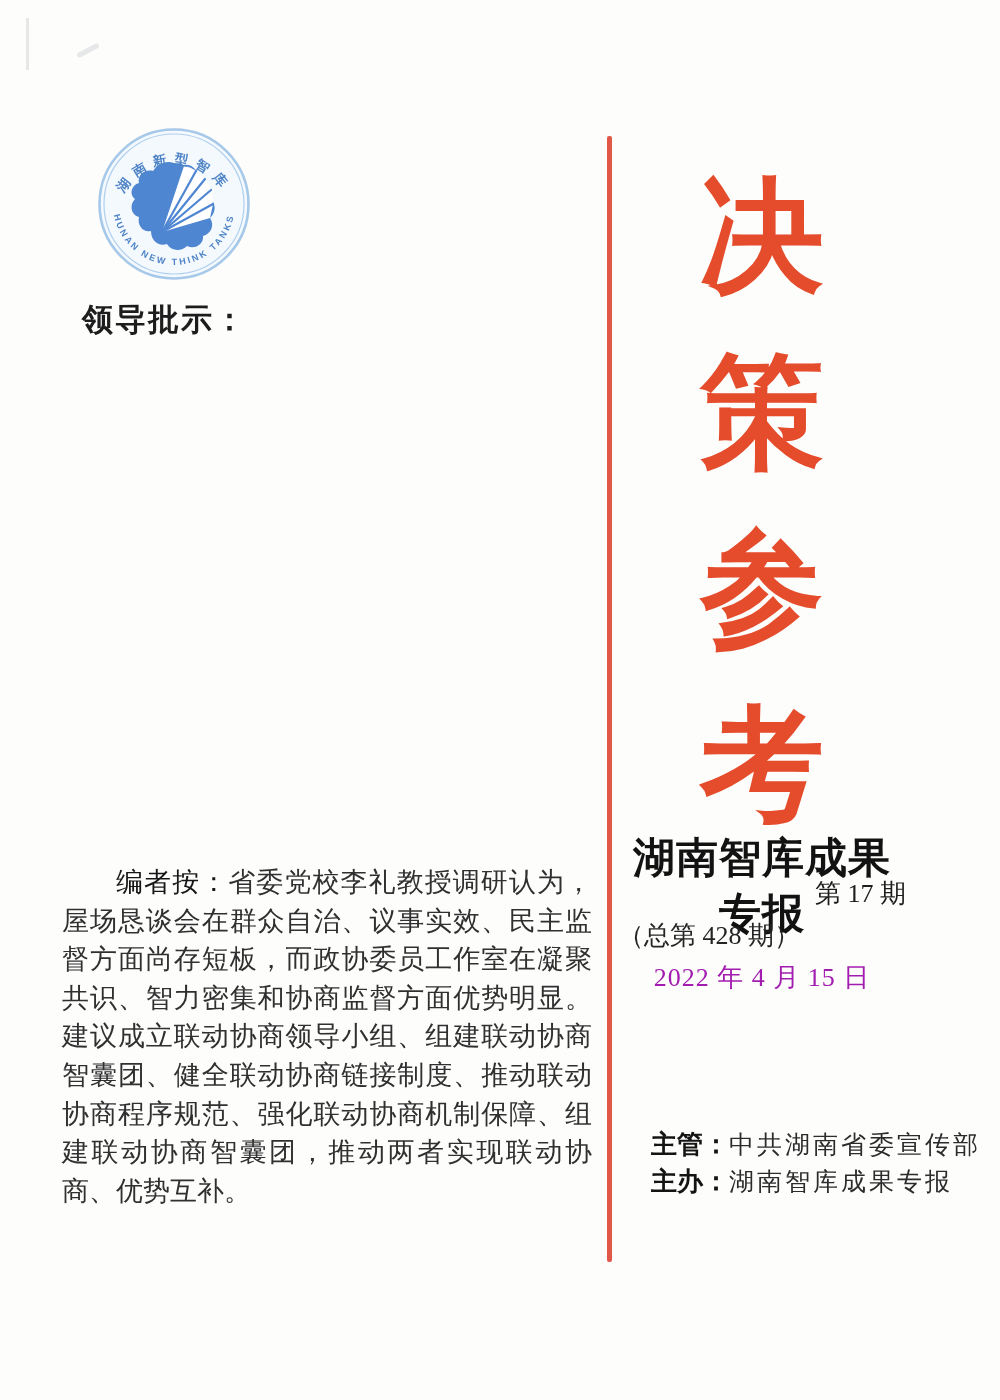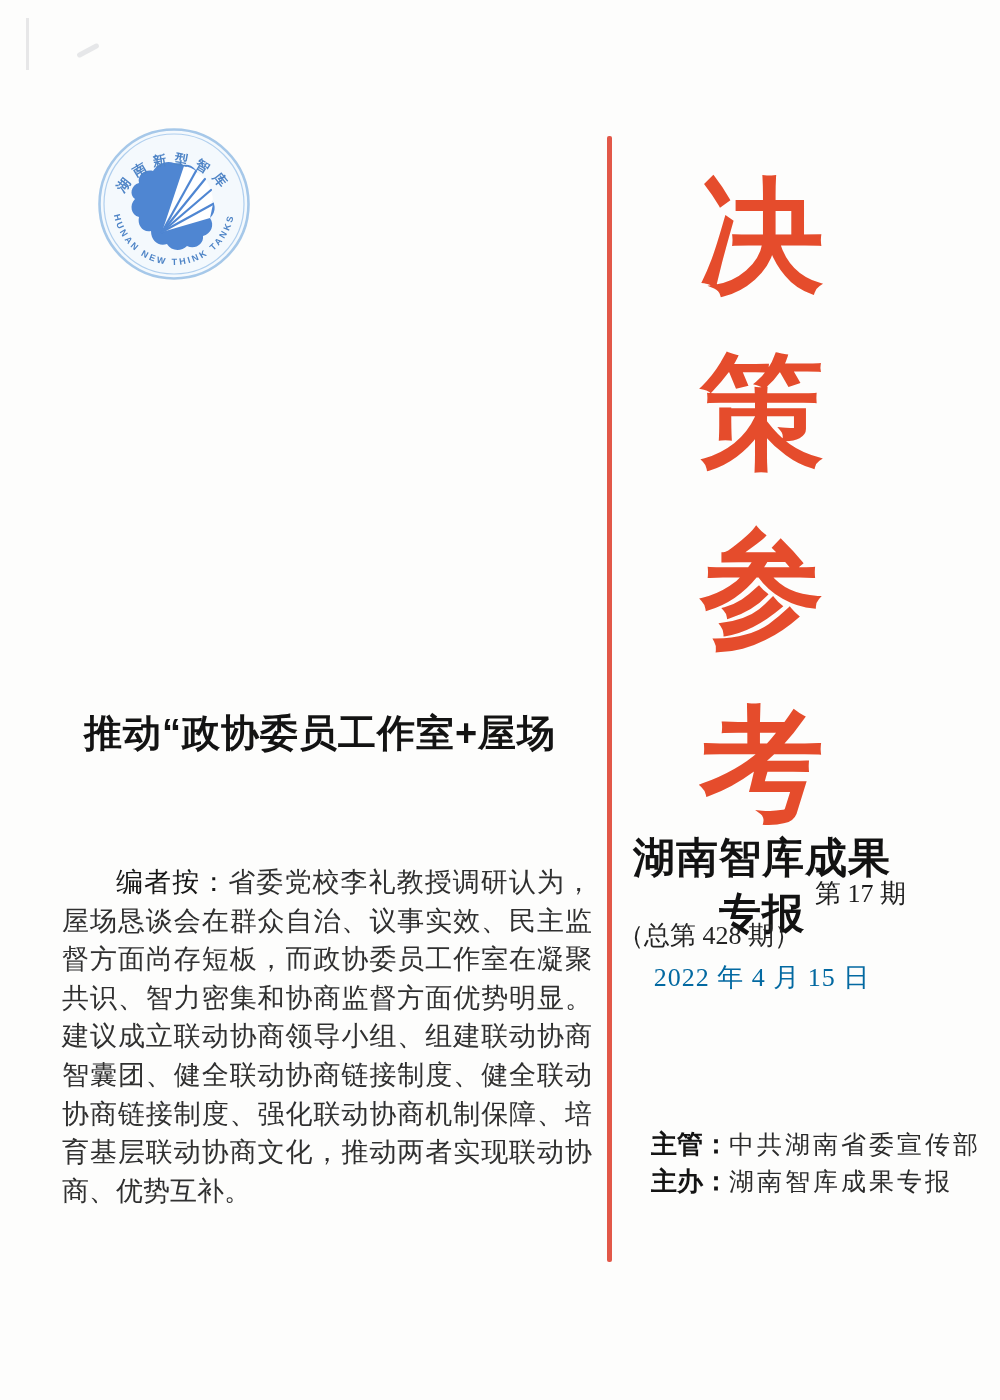--- a/index.html
+++ b/index.html
@@ -51,21 +51,21 @@
   .issue-no{
     position:absolute;left:618px;top:876px;width:288px;text-align:right;
     font-size:26px;color:#1d1d1d;font-family:"Liberation Serif", serif;
   }
   .total-issue{
     position:absolute;left:618px;top:918px;width:288px;text-align:left;
     font-size:26px;color:#242424;font-family:"Liberation Serif", serif;
   }
   .issue-date{
     position:absolute;left:618px;top:960px;width:288px;text-align:center;
-    font-size:26px;color:#0369a1;font-family:"Liberation Serif", serif;
+    font-size:26px;color:#a21caf;font-family:"Liberation Serif", serif;
     letter-spacing:1px;
   }
   .credits{position:absolute;left:631px;top:1126px;width:340px;}
   .credit-row{height:37px;line-height:37px;white-space:nowrap;}
   .credit-label{
     font-size:26px;font-weight:bold;color:#141414;
     font-family:"Liberation Sans", sans-serif;
     margin-left:20px;
   }
   .credit-value{
@@ -110,26 +110,26 @@
       </g>
     </g>
     <text font-size="13.5" font-weight="bold" fill="#4e84c6" letter-spacing="7">
       <textPath href="#arcTop" startOffset="50%" text-anchor="middle">湖南新型智库</textPath>
     </text>
     <text font-size="9" font-weight="bold" fill="#4e84c6" letter-spacing="2.4">
       <textPath href="#arcBot" startOffset="50%" text-anchor="middle">HUNAN NEW THINK TANKS</textPath>
     </text>
   </svg>
 
+  <div class="approval">领导批示：</div>
 
   <div class="title">
-    <div>推动“政协委员工作室+屋场</div>
   </div>
 
-  <p class="note"><b>编者按：</b><span>省委党校李礼教授调研认为，屋场恳谈会在群众自治、议事实效、民主监督方面尚存短板，而政协委员工作室在凝聚共识、智力密集和协商监督方面优势明显。建议成立联动协商领导小组、组建联动协商智囊团、健全联动协商链接制度、健全联动协商链接制度、强化联动协商机制保障、培育基层联动协商文化，推动两者实现联动协商、优势互补。</span></p>
+  <p class="note"><b>编者按：</b><span>省委党校李礼教授调研认为，屋场恳谈会在群众自治、议事实效、民主监督方面尚存短板，而政协委员工作室在凝聚共识、智力密集和协商监督方面优势明显。建议成立联动协商领导小组、组建联动协商智囊团、健全联动协商链接制度、推动联动协商程序规范、强化联动协商机制保障、组建联动协商智囊团，推动两者实现联动协商、优势互补。</span></p>
 
   <div class="divider" id="divider" style="background: rgb(226, 88, 72);"></div>
 
   <div class="masthead-chars" id="mastheadChars">
     <div class="m-char" style="color: rgb(229, 76, 44);">决</div>
     <div class="m-char" style="color: rgb(229, 76, 44);">策</div>
     <div class="m-char" style="color: rgb(229, 76, 44);">参</div>
     <div class="m-char" style="color: rgb(229, 76, 44);">考</div>
   </div>
 

